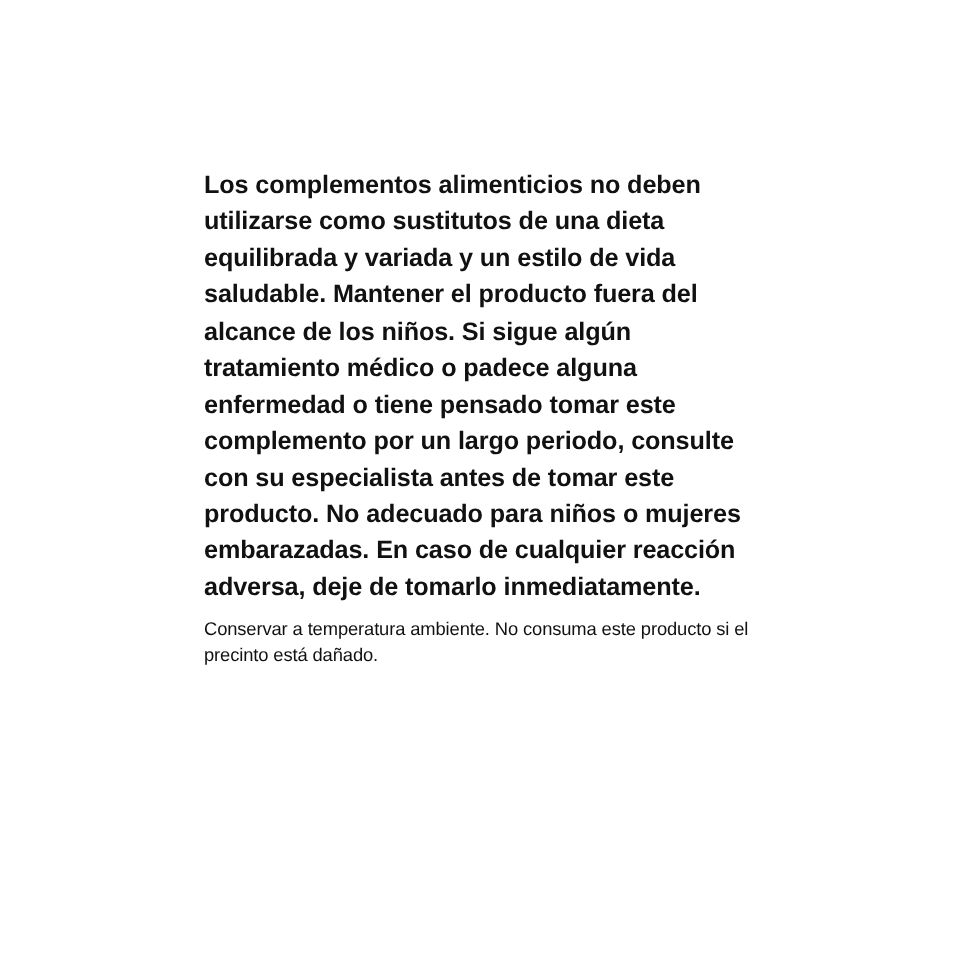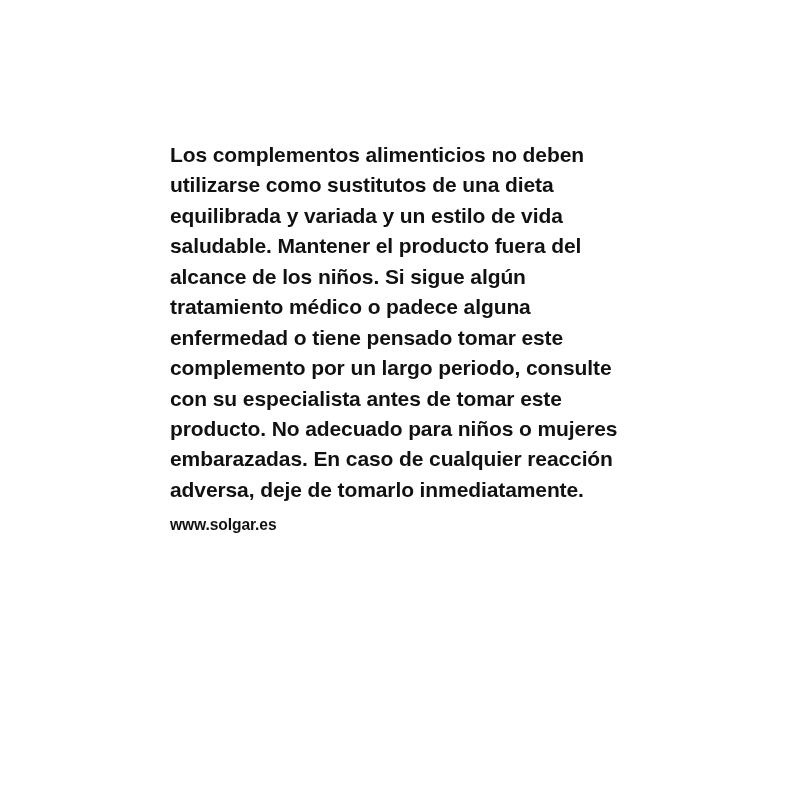--- a/index.html
+++ b/index.html
@@ -49,17 +49,17 @@
 </head>
 <body>
 
 <div class="label-panel">
 
 
   <p class="para block-bold">Los complementos alimenticios no deben utilizarse como sustitutos de una dieta equilibrada y variada y un estilo de vida saludable. Mantener el producto fuera del alcance de los niños. Si sigue algún tratamiento médico o padece alguna enfermedad o tiene pensado tomar este complemento por un largo periodo, consulte con su especialista antes de tomar este producto. No adecuado para niños o mujeres embarazadas. En caso de cualquier reacción adversa, deje de tomarlo inmediatamente.</p>
 
 
 
+  <p class="para tight">Conservar a temperatura ambiente. No consuma este producto si el precinto está dañado.</p>
 
 
-  <p class="para site">www.solgar.es</p>
 
 </div>
 
 </body></html>

